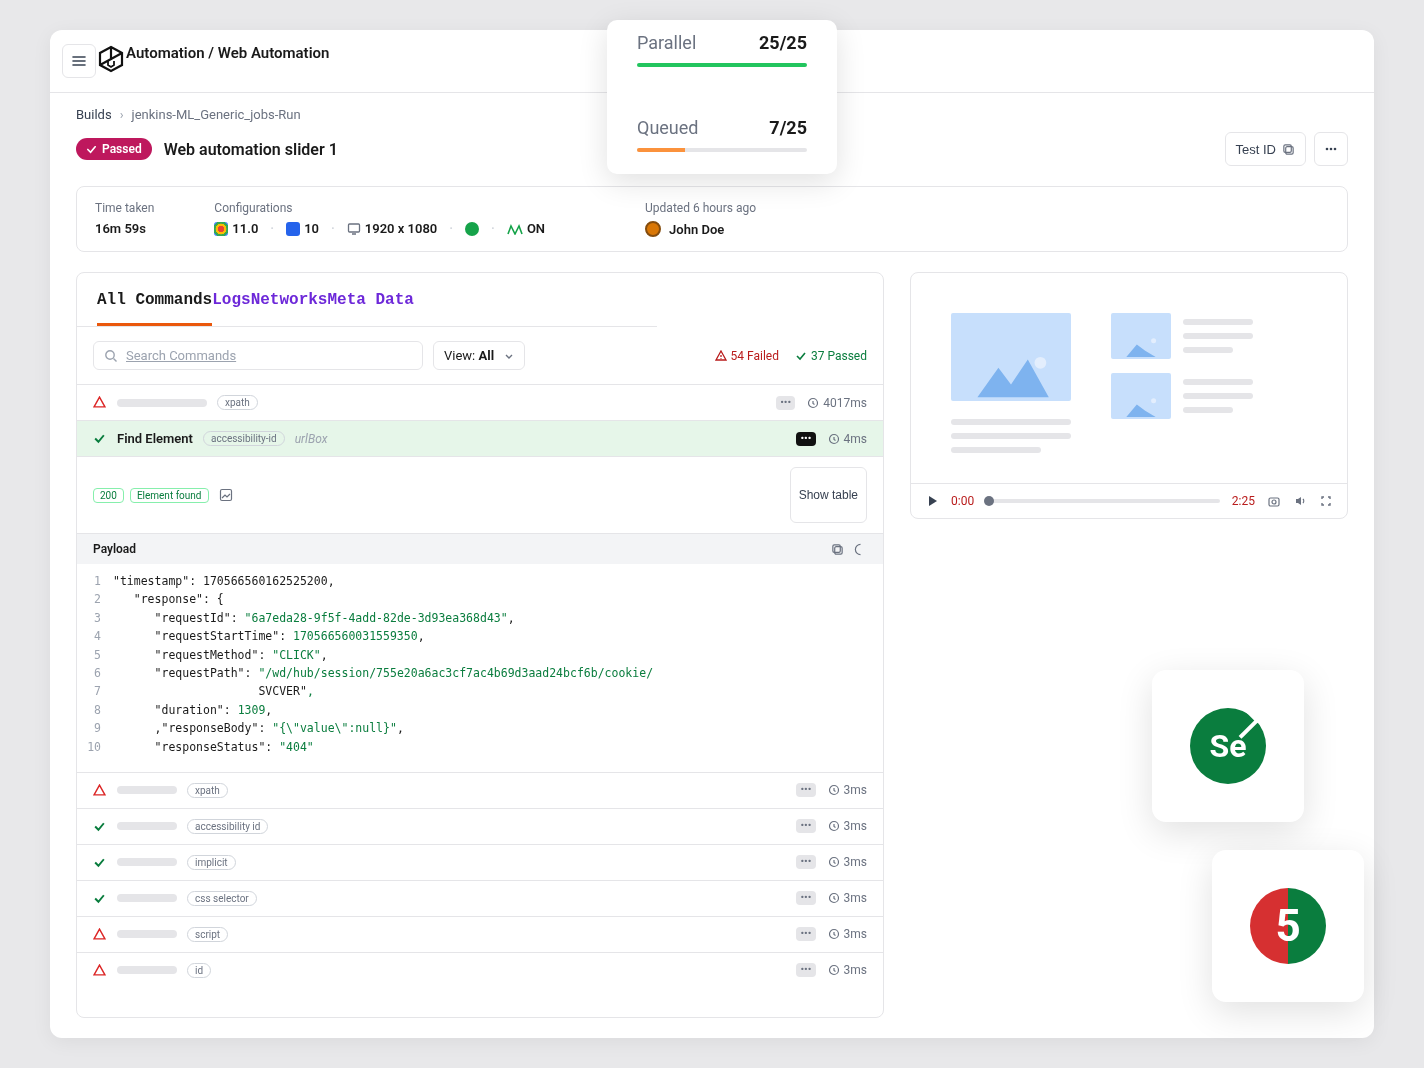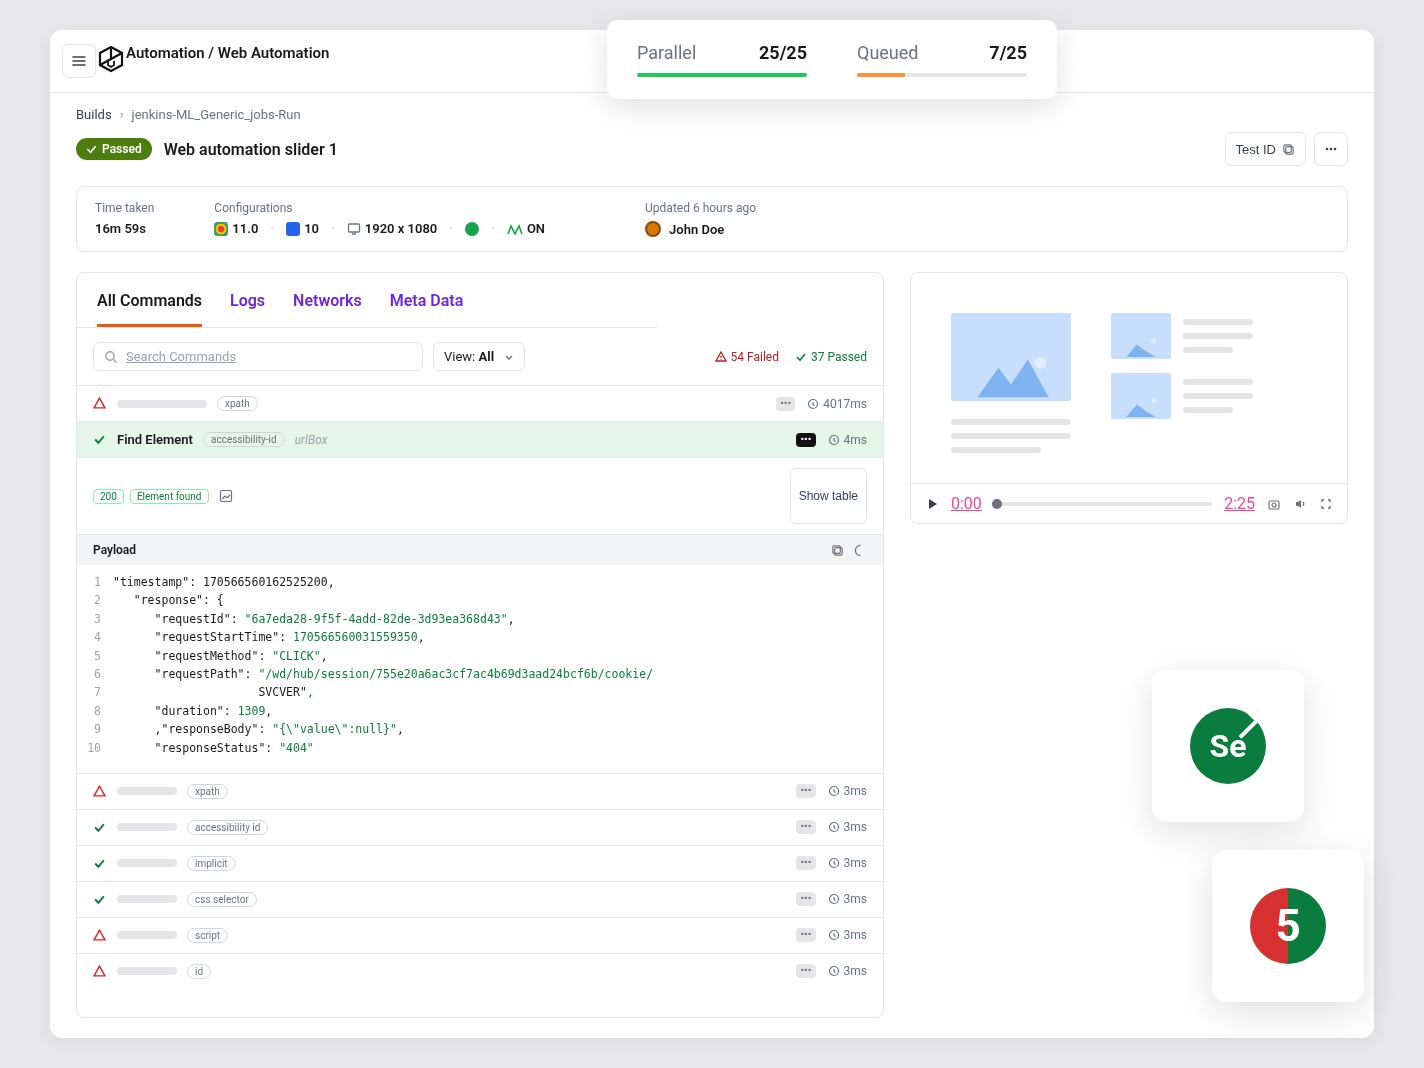--- a/index.html
+++ b/index.html
@@ -8,57 +8,57 @@
 .app { background: #fff; border-radius: 12px; box-shadow: 0 4px 20px rgba(0,0,0,0.06); width: 100%; height: 100%; overflow: hidden; display: flex; flex-direction: column; }
 
 
 .topbar { display: flex; align-items: flex-start; padding: 14px 12px; border-bottom: 1px solid #e5e5e8; }
 .hamburger { width: 34px; height: 34px; border: 1px solid #e5e5e8; border-radius: 6px; display: flex; align-items: center; justify-content: center; cursor: pointer; }
 .hamburger svg { width: 16px; height: 16px; }
 .logo { width: 30px; height: 30px; display: flex; align-items: center; justify-content: center; }
 .topbar-title { font-weight: 600; font-size: 15px; }
 
 
-.float-stats { position: absolute; top: 20px; left: 607px; background: #fff; border-radius: 10px; box-shadow: 0 8px 30px rgba(0,0,0,0.12); padding: 22px 30px 22px; display: flex; gap: 50px; z-index: 10; }
+.float-stats { position: absolute; top: 20px; left: 607px; background: #fff; border-radius: 10px; box-shadow: 0 8px 30px rgba(0,0,0,0.12); padding: 12px 30px 22px; display: flex; gap: 50px; z-index: 10; flex-direction: column; }
 .stat-block { min-width: 170px; }
 .stat-row { display: flex; justify-content: space-between; align-items: baseline; margin-bottom: 10px; }
 .stat-label { color: #6b7280; font-size: 18px; }
 .stat-val { font-weight: 700; font-size: 18px; }
 .stat-bar { height: 4px; background: #e5e5e8; border-radius: 2px; overflow: hidden; }
 .stat-bar-fill { height: 100%; }
 
 
 .crumb-area { padding: 14px 26px 10px; }
 .breadcrumb { display: flex; align-items: center; gap: 8px; font-size: 13px; color: #6b7280; margin-bottom: 10px; }
 .breadcrumb-link { color: #374151; }
 .chev { color: #9ca3af; }
 .title-row { display: flex; align-items: center; justify-content: space-between; }
 .title-left { display: flex; align-items: center; gap: 12px; }
-.status-pill { background: #4d7c0f; color: #fff; font-size: 12px; font-weight: 600; padding: 4px 10px; border-radius: 12px; display: inline-flex; align-items: center; gap: 5px; }
+.status-pill { background: #be185d; color: #fff; font-size: 12px; font-weight: 600; padding: 4px 10px; border-radius: 12px; display: inline-flex; align-items: center; gap: 5px; }
 .page-title { font-size: 16px; font-weight: 600; }
 .title-right { display: flex; gap: 8px; }
 .btn-outline { border: 1px solid #e5e5e8; background: #fff; border-radius: 6px; padding: 6px 10px; font-size: 13px; cursor: pointer; display: inline-flex; align-items: center; gap: 6px; color: #374151; }
 .icon-btn { width: 34px; height: 34px; border: 1px solid #e5e5e8; border-radius: 6px; display: flex; align-items: center; justify-content: center; cursor: pointer; }
 
 
 .summary { margin: 10px 26px 0; border: 1px solid #e5e5e8; border-radius: 8px; padding: 14px 18px; display: flex; gap: 60px; font-size: 13px; }
 .summary-col .label { color: #6b7280; font-size: 12px; margin-bottom: 6px; }
 .summary-col .value { font-weight: 600; display: flex; align-items: center; gap: 8px; }
 .cfg-item { display: inline-flex; align-items: center; gap: 4px; }
 .dot-sep { color: #d1d5db; margin: 0 4px; }
 .mini-icon { width: 14px; height: 14px; display: inline-block; border-radius: 3px; }
 .avatar { width: 16px; height: 16px; background: #d97706; border-radius: 50%; display: inline-block; border: 2px solid #854d0e; }
 
 
 .main { display: flex; gap: 26px; padding: 20px 26px; flex: 1; overflow: hidden; }
 .left-pane { flex: 1; border: 1px solid #e5e5e8; border-radius: 8px; display: flex; flex-direction: column; overflow: hidden; }
 .right-pane { width: 438px; }
 
 
-.tabs { display: flex; gap: 28px; padding: 18px 20px 0; border-bottom: 1px solid #e5e5e8; width: 72%; }
+.tabs { display: flex; padding: 18px 20px 0; border-bottom: 1px solid #e5e5e8; width: 72%; font-family: Liberation Mono, monospace; }
 .tab { padding-bottom: 14px; font-size: 16px; font-weight: 600; color: #6d28d9; cursor: pointer; border-bottom: 3px solid transparent; }
 .tab.active { color: #1a1a1a; border-bottom-color: #ea580c; }
 
 
 .search-row { display: flex; align-items: center; justify-content: space-between; padding: 14px 16px; gap: 12px; }
 .search-left { display: flex; gap: 10px; }
 .search-input { display: flex; align-items: center; gap: 8px; border: 1px solid #e5e5e8; border-radius: 6px; padding: 6px 10px; width: 330px; color: #9ca3af; font-size: 13px; text-decoration: underline; }
 .view-select { border: 1px solid #e5e5e8; border-radius: 6px; padding: 6px 10px; font-size: 13px; display: flex; align-items: center; gap: 10px; cursor: pointer; }
 .stats-right { display: flex; gap: 16px; font-size: 12px; }
 .stat-fail { color: #b91c1c; display: inline-flex; align-items: center; gap: 4px; }
@@ -92,21 +92,21 @@
 
 .preview-card { border: 1px solid #e5e5e8; border-radius: 8px; overflow: hidden; }
 .preview-body { padding: 40px 40px 30px; display: flex; gap: 40px; }
 .ph-img { background: #c7dffc; border-radius: 2px; display: flex; align-items: flex-end; justify-content: center; overflow: hidden; position: relative; }
 .ph-img svg { width: 70%; }
 .ph-lines { display: flex; flex-direction: column; gap: 8px; }
 .ph-line { height: 6px; background: #e5e5e8; border-radius: 3px; }
 .preview-left { display: flex; flex-direction: column; gap: 18px; }
 .preview-right { display: flex; flex-direction: column; gap: 14px; }
 .thumb-row { display: flex; gap: 12px; align-items: center; }
-.player-bar { border-top: 1px solid #e5e5e8; padding: 10px 14px; display: flex; align-items: center; gap: 12px; font-size: 16px; color: #ec4899; text-decoration: underline; }
+.player-bar { border-top: 1px solid #e5e5e8; padding: 10px 14px; display: flex; align-items: center; gap: 12px; font-size: 12px; color: #b91c1c; }
 .play-icon { cursor: pointer; }
 .progress { flex: 1; height: 4px; background: #e5e5e8; border-radius: 2px; position: relative; }
 .progress::before { content: ""; width: 10px; height: 10px; background: #6b7280; border-radius: 50%; position: absolute; left: -2px; top: -3px; }
 .player-icons { display: flex; gap: 12px; }
 
 
 .logo-card { position: absolute; width: 152px; height: 152px; background: #fff; border-radius: 14px; box-shadow: 0 10px 36px rgba(0,0,0,0.12); display: flex; align-items: center; justify-content: center; }
 .se-badge { width: 76px; height: 76px; background: #0a7d3e; border-radius: 50%; color: #fff; display: flex; align-items: center; justify-content: center; font-size: 32px; font-weight: 700; position: relative; }
 .se-badge::after { content: ""; position: absolute; top: 8px; right: 8px; width: 22px; height: 12px; border-bottom: 4px solid #fff; border-right: 4px solid #fff; transform: rotate(-45deg); }
 .j5-badge { width: 76px; height: 76px; border-radius: 50%; background: linear-gradient(90deg, #d63031 50%, #0a7d3e 50%); color: #fff; display: flex; align-items: center; justify-content: center; font-size: 44px; font-weight: 700; }

